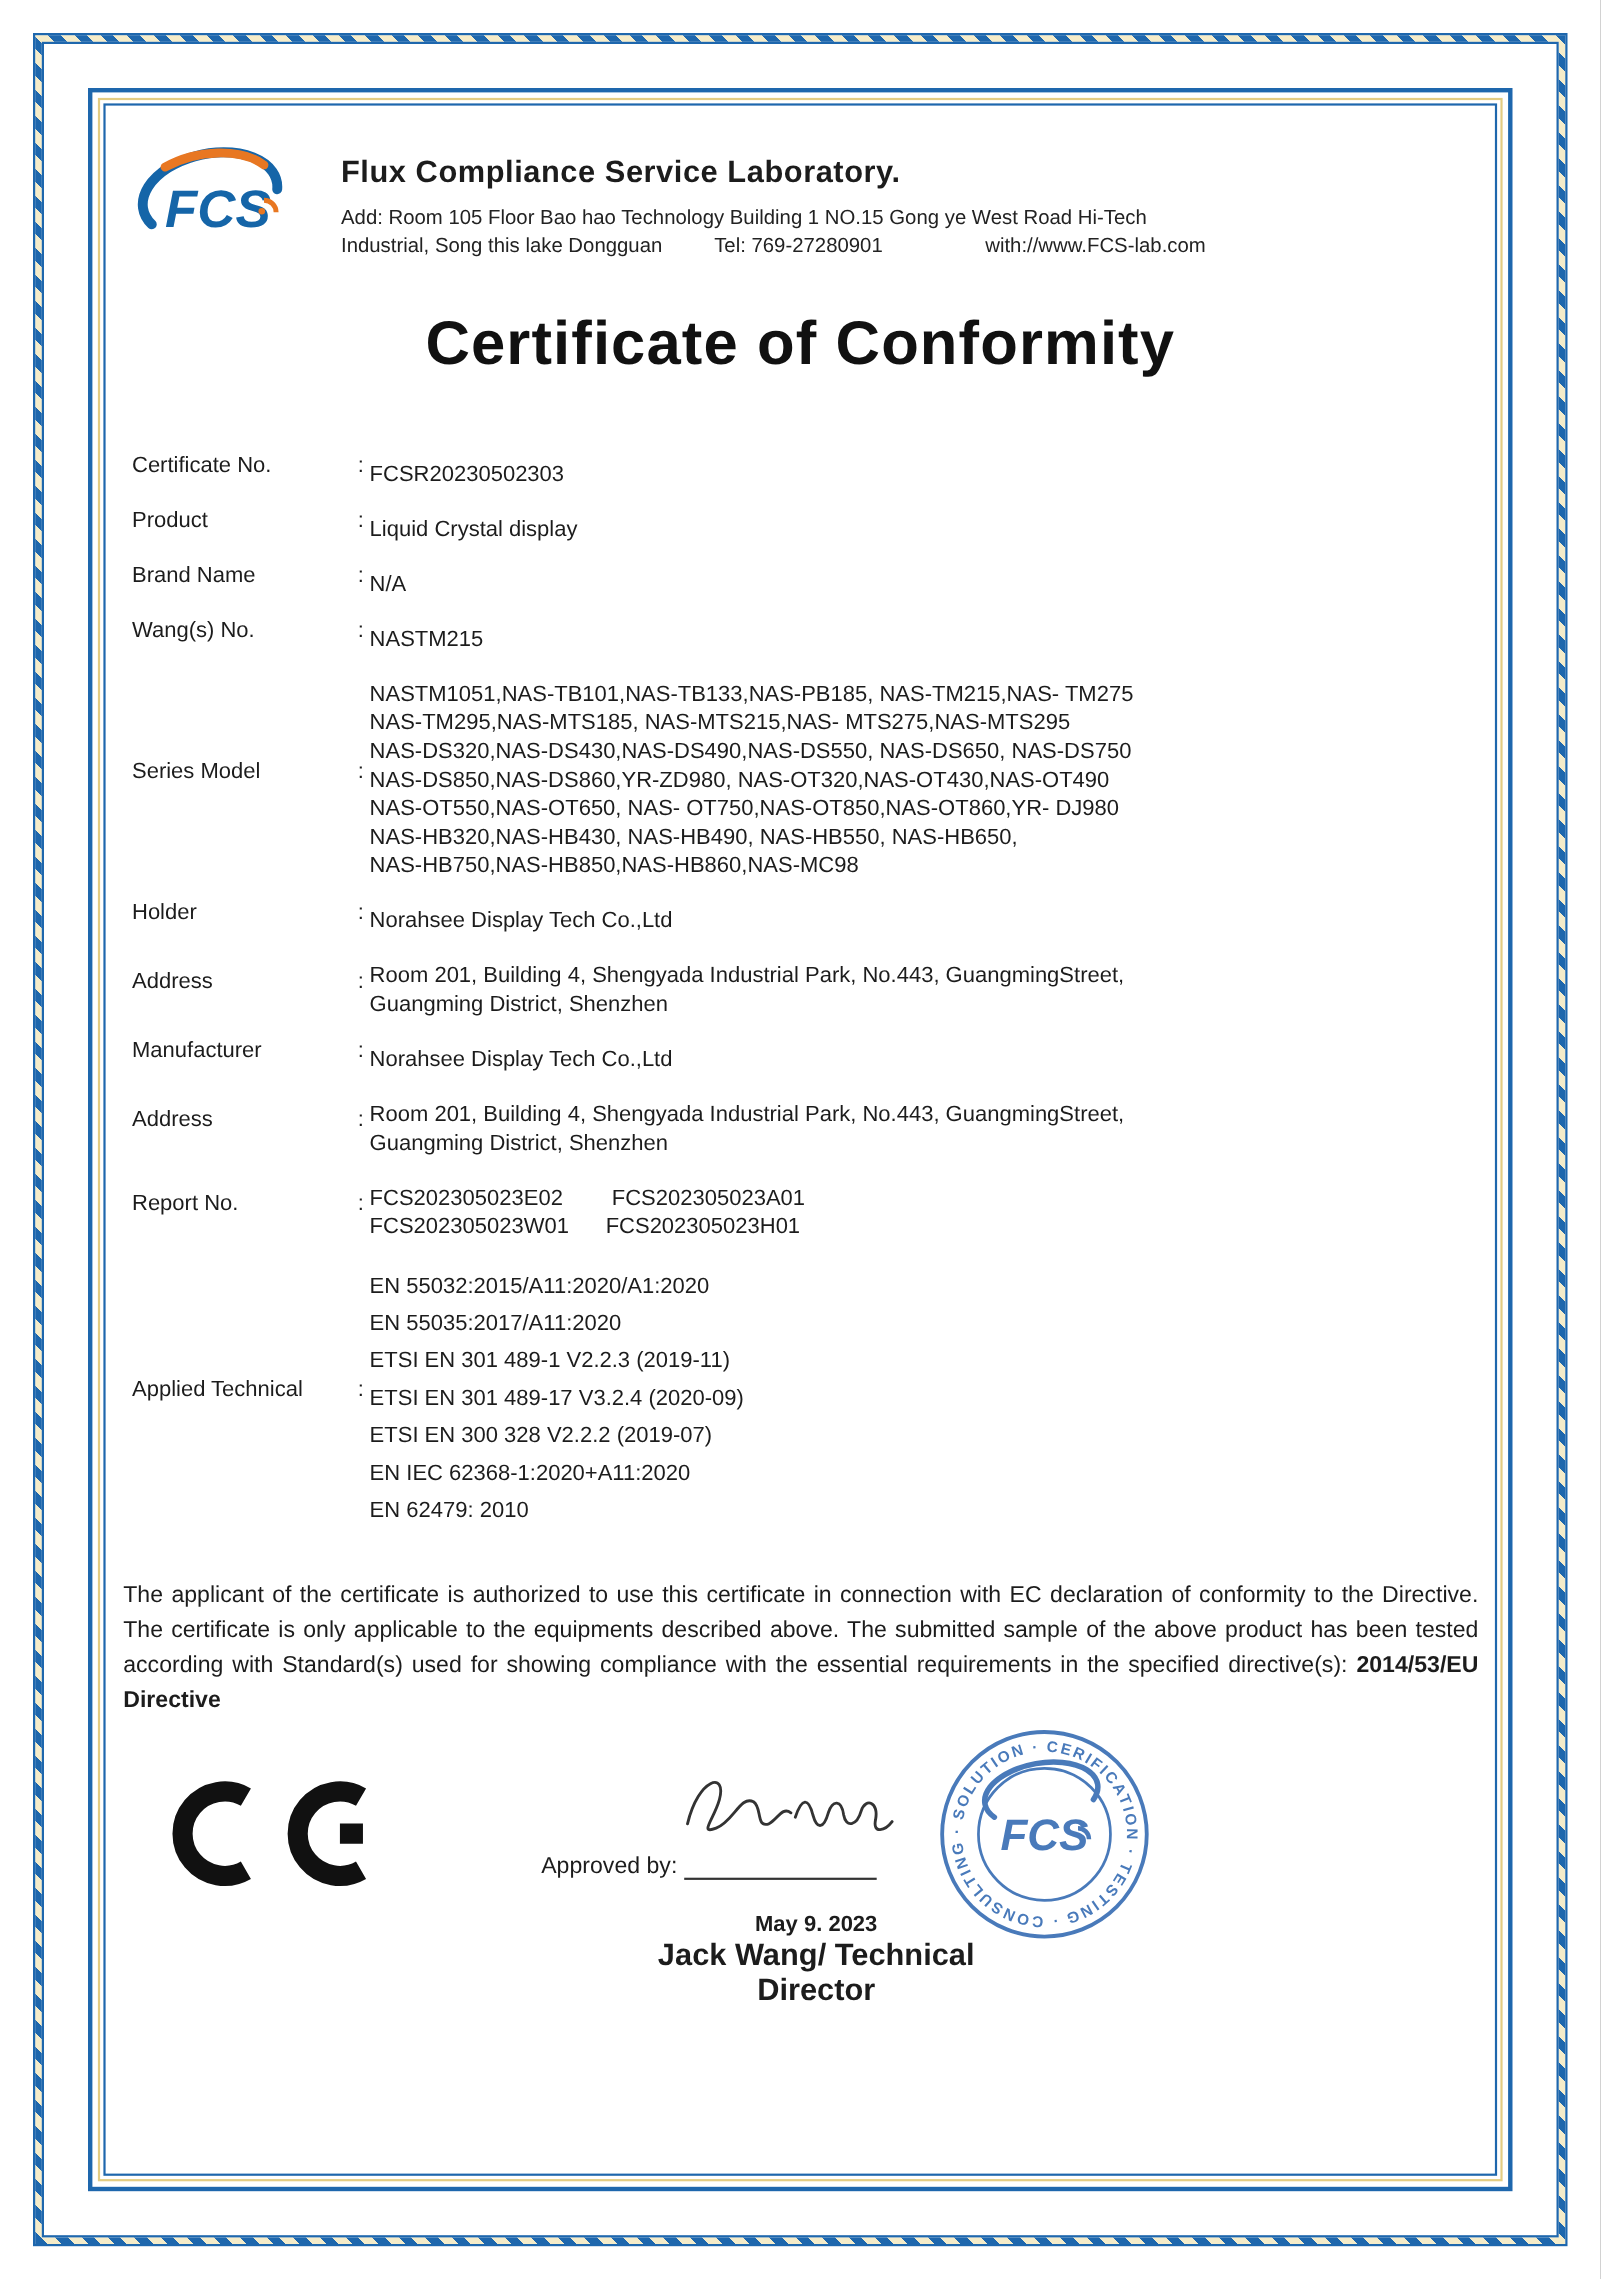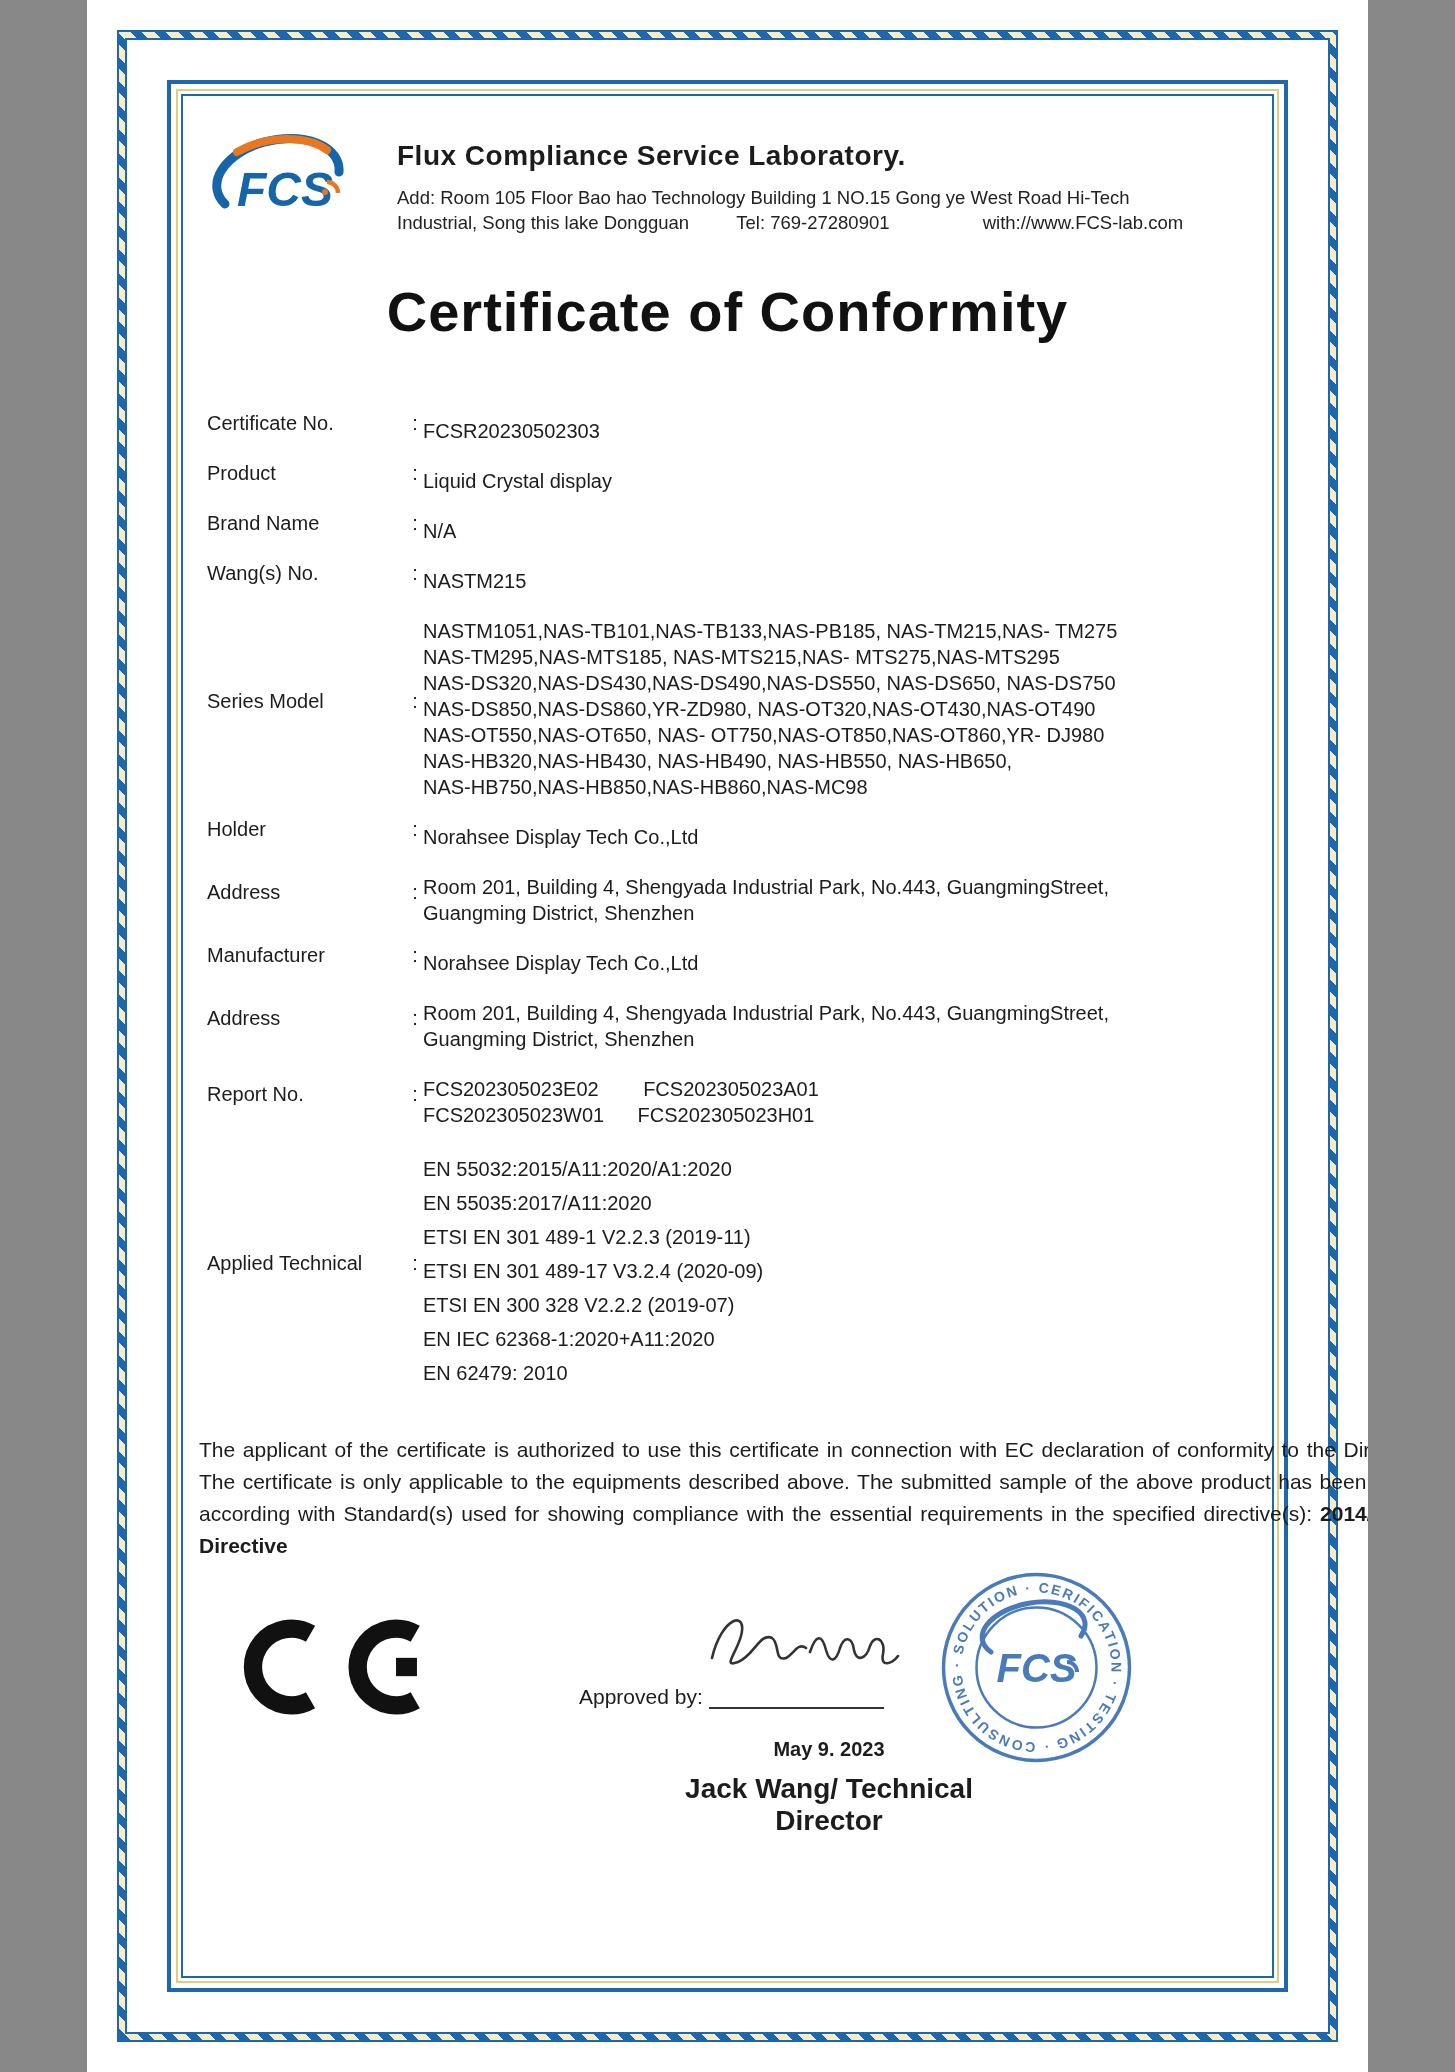--- a/index.html
+++ b/index.html
@@ -1,17 +1,17 @@
 <!DOCTYPE html>
 <html><head>
 <meta charset="utf-8">
 <style>
   * { margin:0; padding:0; box-sizing:border-box; }
   body { background:#888; font-family:"Liberation Sans","DejaVu Sans",sans-serif; }
-  .page { position:relative; width:1281px; height:2072px; background:#fff; margin:0 auto; overflow:hidden; }
+  .page { position:relative; width:1455px; height:2072px; background:#fff; margin:0 auto; overflow:hidden; }
 
   
   .band { position:absolute; inset:30px; border:2px solid #1e67ad;
     background: repeating-linear-gradient(45deg,#1e67ad 0 8px,#f5ecc9 8px 17px); }
   .band-inner { position:absolute; inset:38px; background:#fff; border:2px solid #1e67ad; }
   .frame-outer { position:absolute; inset:80px; border:4px solid #1e67ad; }
   .frame-mid   { position:absolute; inset:89px; border:2px solid #e3cc82; }
   .frame-inner { position:absolute; inset:94px; border:2px solid #1e67ad; }
 
   .content { position:absolute; left:112px; right:112px; top:110px; bottom:110px; color:#1c1c1c; }
@@ -41,21 +41,21 @@
   .paragraph { margin-top:44px; font-size:21px; line-height:32px; text-align:justify; width:1232px; }
   .paragraph b { font-weight:bold; }
 
   
   .footer { position:relative; height:340px; margin-top:18px; }
   .ce { position:absolute; left:40px; top:28px; }
   .signature { position:absolute; left:495px; top:18px; }
   .approved { position:absolute; left:380px; top:105px; display:flex; align-items:flex-end; font-size:21px; }
   .sig-line { display:inline-block; width:175px; height:20px; border-bottom:2px solid #333; margin-left:6px; }
   .sign-block { position:absolute; left:465px; top:158px; width:330px; text-align:center; }
-  .date { font-size:20px; font-weight:bold; margin-bottom:12px; }
+  .date { font-size:20px; font-weight:bold; margin-bottom:0; }
   .signatory { font-size:28px; font-weight:bold; }
   .stamp { position:absolute; left:740px; top:-10px; opacity:.92; }
 </style>
 </head>
 <body>
 
 <div class="page">
   <div class="band"></div>
   <div class="band-inner"></div>
   <div class="frame-outer"></div>

